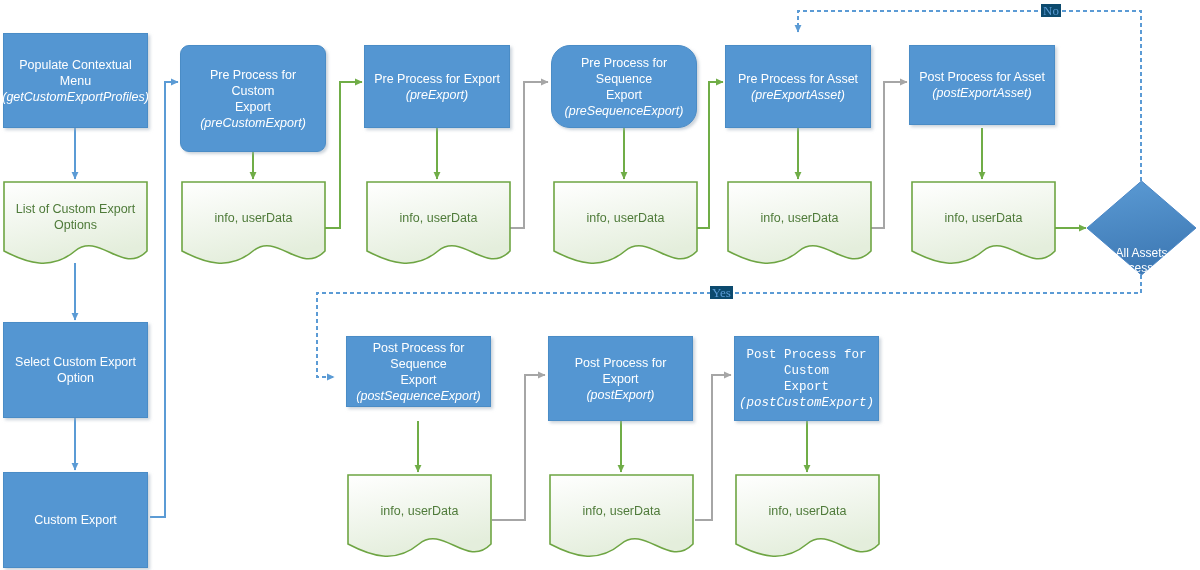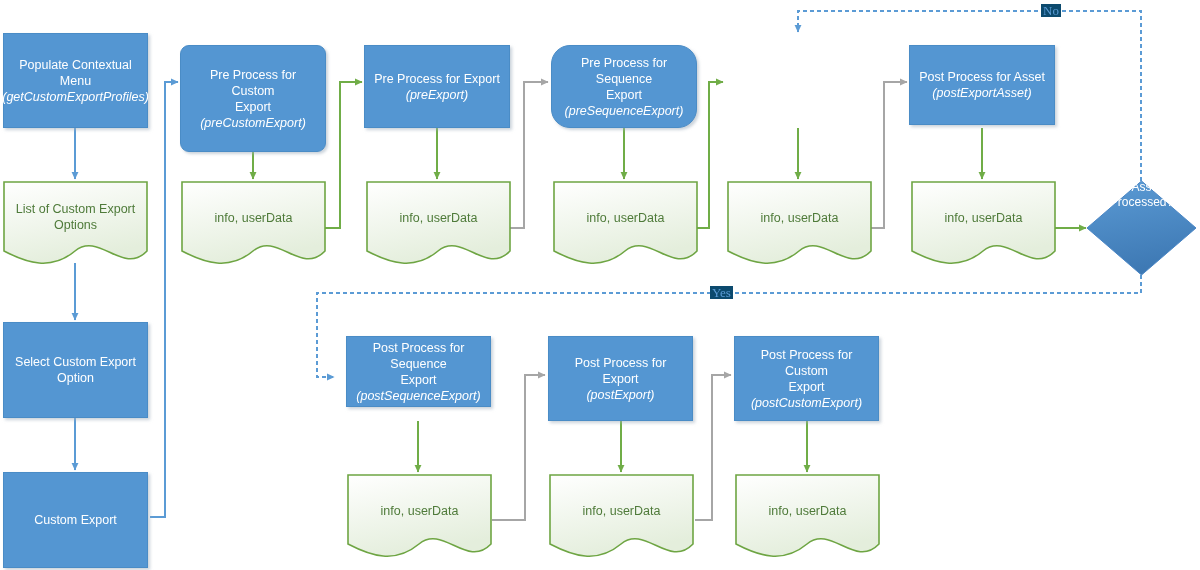--- a/index.html
+++ b/index.html
@@ -43,21 +43,21 @@
     line-height: 16px;
     padding: 10px 6px;
   }
   .proc .ln { display: block; }
   .proc .fn { font-style: italic; }
 
   
   .decision {
     position: absolute;
     display: flex;
-    align-items: flex-start;
+    align-items: flex-end;
     justify-content: center;
   }
   .decision .dtext {
     position: relative;
     z-index: 2;
     color: #ffffff;
     font-size: 12px;
     line-height: 15px;
     text-align: center;
     width: 100%;
@@ -204,20 +204,26 @@
   </div>
 
   <div class="proc" style="left:551px; top:45px; width:146px; height:83px;border-radius:19px;">
     <div>
       <span class="ln">Pre Process for Sequence</span>
       <span class="ln">Export</span>
       <span class="ln fn">(preSequenceExport)</span>
     </div>
   </div>
 
+  <div class="proc" style="left:725px; top:45px; width:146px; height:83px;">
+    <div>
+      <span class="ln">Pre Process for Asset</span>
+      <span class="ln fn">(preExportAsset)</span>
+    </div>
+  </div>
 
   <div class="proc" style="left:909px; top:45px; width:146px; height:80px;">
     <div>
       <span class="ln">Post Process for Asset</span>
       <span class="ln fn">(postExportAsset)</span>
     </div>
   </div>
 
   <div class="doc" style="left:181px; top:181px; width:145px; height:88px;">
     <svg width="145" height="88" viewBox="0 0 145 88" xmlns="http://www.w3.org/2000/svg">
@@ -275,21 +281,21 @@
     </div>
   </div>
 
   <div class="proc" style="left:548px; top:336px; width:145px; height:85px;">
     <div>
       <span class="ln">Post Process for Export</span>
       <span class="ln fn">(postExport)</span>
     </div>
   </div>
 
-  <div class="proc" style="left:734px; top:336px; width:145px; height:85px;">
+  <div class="proc" style="left:734px; top:336px; width:145px; height:85px;font-family:Liberation Mono, monospace;">
     <div>
       <span class="ln">Post Process for Custom</span>
       <span class="ln">Export</span>
       <span class="ln fn">(postCustomExport)</span>
     </div>
   </div>
 
   <div class="doc" style="left:347px; top:474px; width:145px; height:88px;">
     <svg width="145" height="88" viewBox="0 0 145 88" xmlns="http://www.w3.org/2000/svg">
       <path d="M1,1 L144,1 L144,70 C120,95 96,50 72,70 C48,90 24,82 1,70 Z" fill="url(#docgrad)" stroke="#6EA543" stroke-width="1.6"></path>

